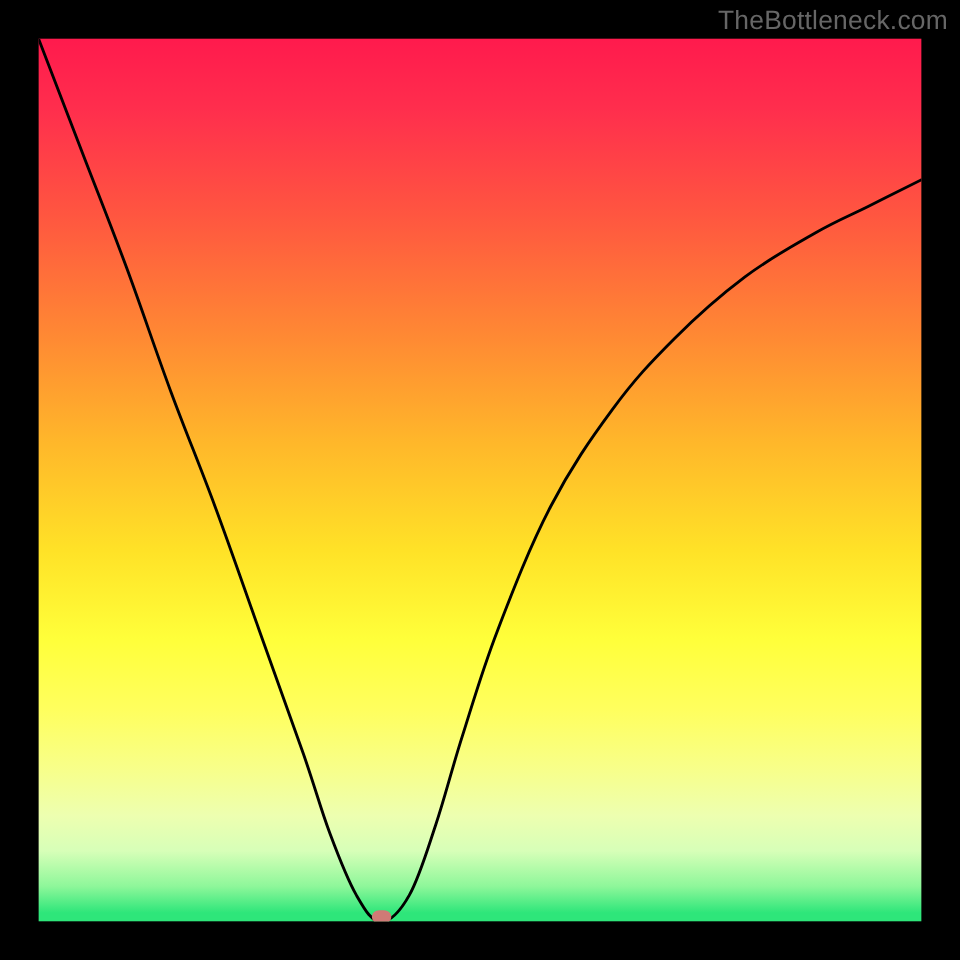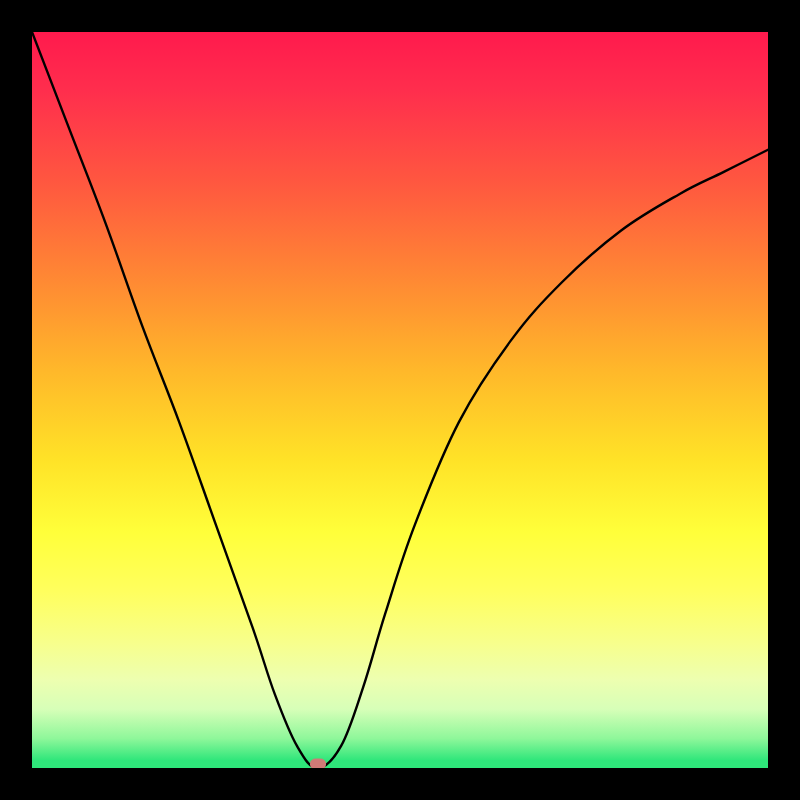--- a/index.html
+++ b/index.html
@@ -67,20 +67,21 @@
     letter-spacing: 0.2px;
     font-weight: 400;
     user-select: none;
   }
 </style>
 </head>
 <body>
 
 <div class="stage">
 
+  <div class="watermark">TheBottleneck.com</div>
 
   <div class="plot-area">
     <div class="gradient"></div>
 
     <svg class="curve" viewBox="0 0 736 736" preserveAspectRatio="none">
       <path id="curve-path" fill="none" stroke="#000" stroke-width="2.4" stroke-linejoin="round" stroke-linecap="round" d="M 0.00 0.00 C 6.62 17.22, 23.55 61.24, 36.80 95.68 C 50.05 130.12, 60.35 155.59, 73.60 191.36 C 86.85 227.13, 97.15 258.63, 110.40 294.40 C 123.65 330.17, 133.95 354.31, 147.20 390.08 C 160.45 425.85, 170.75 456.03, 184.00 493.12 C 197.25 530.21, 210.20 565.69, 220.80 596.16 C 231.40 626.63, 234.93 641.20, 242.88 662.40 C 250.83 683.60, 257.28 700.67, 264.96 713.92 C 272.64 727.17, 277.62 736.00, 285.57 736.00 C 293.52 736.00, 300.91 728.49, 309.12 713.92 C 317.33 699.35, 323.25 678.89, 331.20 655.04 C 339.15 631.19, 344.01 610.59, 353.28 581.44 C 362.55 552.29, 369.47 527.56, 382.72 493.12 C 395.97 458.68, 409.66 423.20, 426.88 390.08 C 444.10 356.96, 459.85 334.29, 478.40 309.12 C 496.95 283.95, 510.05 270.11, 529.92 250.24 C 549.79 230.37, 567.60 214.62, 588.80 198.72 C 610.00 182.82, 629.13 172.52, 647.68 161.92 C 666.23 151.32, 675.94 147.79, 691.84 139.84 C 707.74 131.89, 728.05 121.73, 736.00 117.76"></path>
     </svg>
 
     <div id="marker" class="marker" style="left: 285.568px; top: 732.32px;"></div>
   </div>

